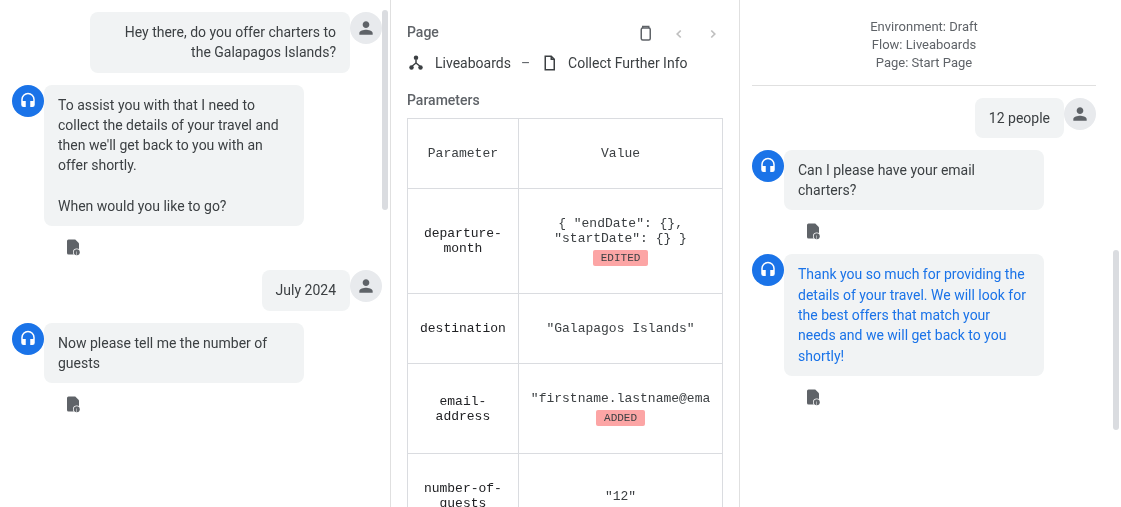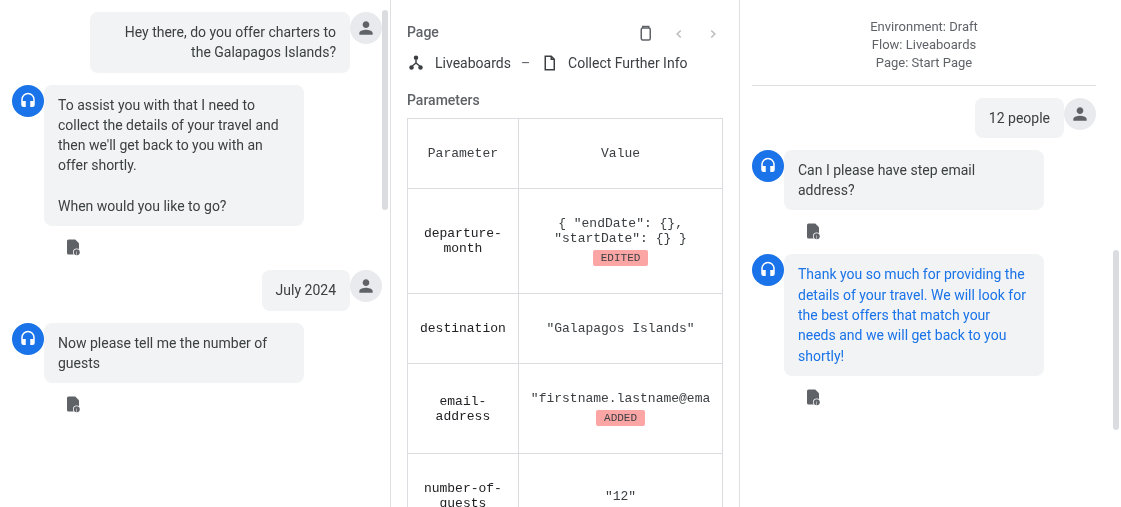--- a/index.html
+++ b/index.html
@@ -327,21 +327,21 @@
         </svg>
     </div>
   </div>
 
   <div class="chat-row bot">
     <div class="avatar bot">
       <svg width="18" height="18" viewBox="0 0 24 24" fill="currentColor">
           <path d="M12 1a9 9 0 00-9 9v7a3 3 0 003 3h3v-8H5v-2a7 7 0 0114 0v2h-4v8h3a3 3 0 003-3v-7a9 9 0 00-9-9z"></path>
         </svg>
     </div>
-    <div class="bubble">Can I please have step email address?</div>
+    <div class="bubble">Can I please have your email charters?</div>
   </div>
   <div class="attach-row">
     <svg width="18" height="18" viewBox="0 0 24 24" fill="currentColor">
         <path d="M6 2h9l5 5v13a2 2 0 01-2 2H6a2 2 0 01-2-2V4a2 2 0 012-2z" fill="#5f6368"></path>
         <circle cx="17" cy="19" r="5" fill="#fff"></circle>
         <circle cx="17" cy="19" r="4" fill="#5f6368"></circle>
         <text x="17" y="22" font-size="6" text-anchor="middle" fill="#fff">i</text>
       </svg>
   </div>
 

